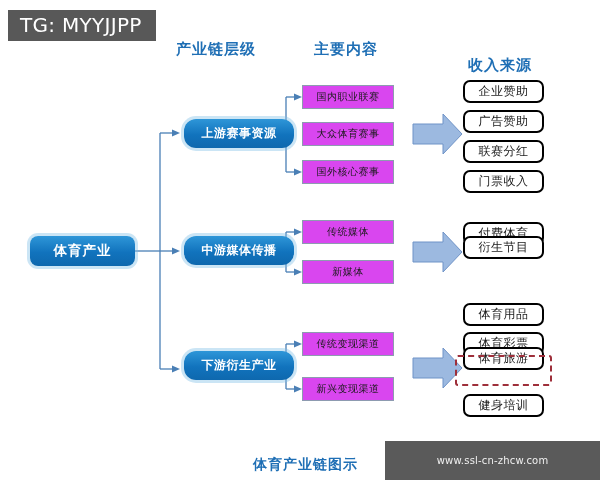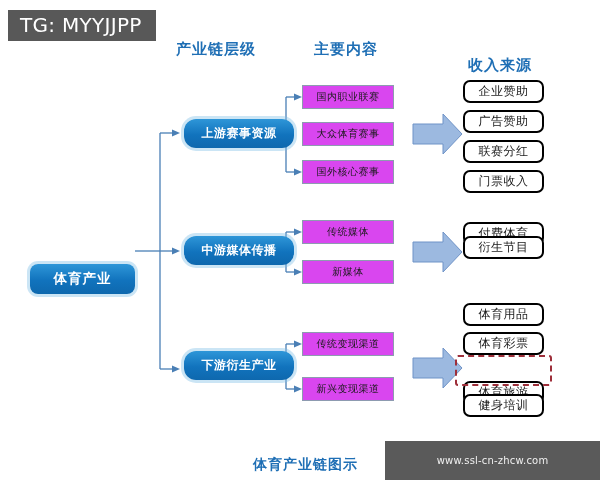--- a/index.html
+++ b/index.html
@@ -88,21 +88,20 @@
     background: linear-gradient(180deg, #2e96d8 0%, #1173bd 55%, #0e68ae 100%);
     box-shadow: 0 0 0 3px rgba(125,190,230,0.40);
     color: #ffffff;
     font-weight: bold;
     font-size: 13.5px;
     letter-spacing: 1px;
     display: flex;
     align-items: center;
     justify-content: center;
     white-space: nowrap;
-    margin-top: 28px;
   }
 
   
   .stage-node {
     position: absolute;
     left: 184px;
     width: 110px;
     height: 29px;
     border-radius: 12px;
     background: linear-gradient(180deg, #2e96d8 0%, #1173bd 55%, #0e68ae 100%);
@@ -249,21 +248,21 @@
   <div class="content-box" style="top:377px">新兴变现渠道</div>
 
   <div class="rev-box" style="top:80px">企业赞助</div>
   <div class="rev-box" style="top:110px">广告赞助</div>
   <div class="rev-box" style="top:140px">联赛分红</div>
   <div class="rev-box" style="top:170px">门票收入</div>
   <div class="rev-box" style="top:222px">付费体育</div>
   <div class="rev-box" style="top:236px">衍生节目</div>
   <div class="rev-box" style="top:303px">体育用品</div>
   <div class="rev-box" style="top:332px">体育彩票</div>
-  <div class="rev-box" style="top:381px">体育旅游</div>
+  <div class="rev-box" style="top:347px">体育旅游</div>
   <div class="rev-box" style="top:394px">健身培训</div>
 
   <div class="highlight-ring"></div>
 
   <div class="caption">体育产业链图示</div>
 
   <div class="tg-badge">TG: MYYJJPP</div>
   <div class="site-badge">www.ssl-cn-zhcw.com</div>
 
 </div>

